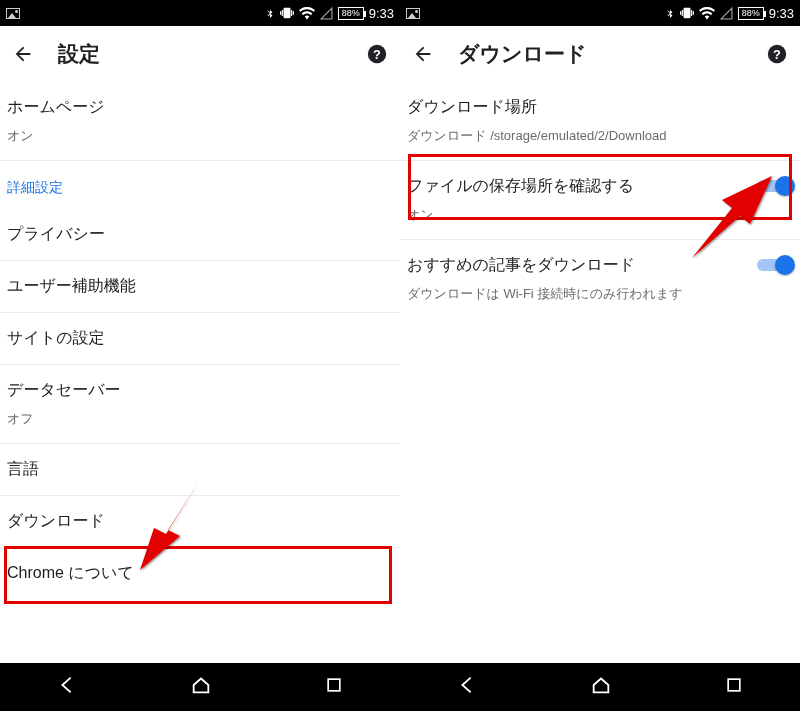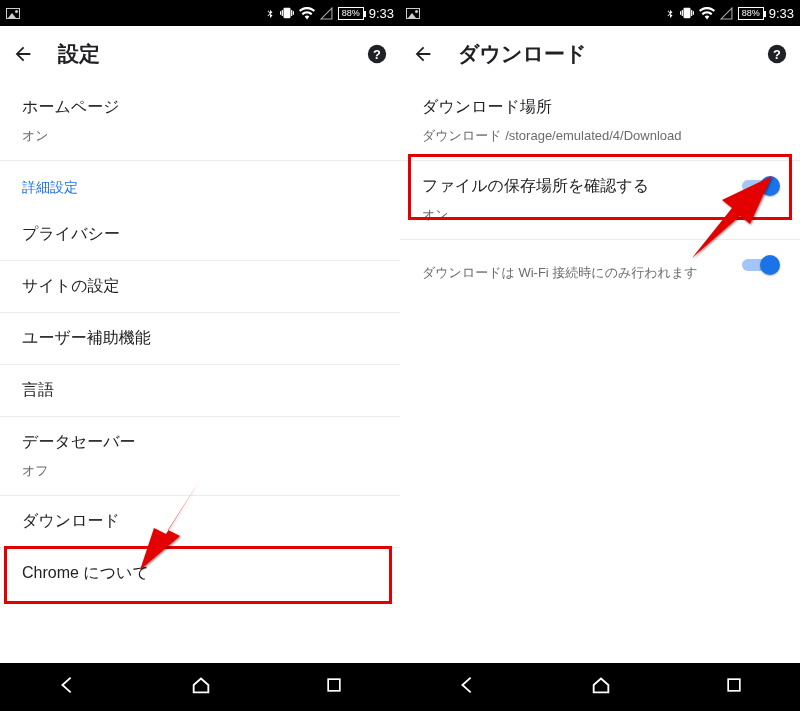--- a/index.html
+++ b/index.html
@@ -43,21 +43,21 @@
     background:#fff;
   }
   .appbar .title { font-size: 21px; font-weight: 700; color:#202124;}
   .appbar .help { margin-left:auto; }
   .shadow { box-shadow: 0 2px 2px rgba(0,0,0,0.12); }
 
   .content { flex:1; overflow:hidden; background:#fff;}
 
   
   .row {
-    padding: 15px 22px;
+    padding: 15px 7px;
     border-bottom: 1px solid #ececec;
   }
   .row .primary { font-size: 16px; color:#202124; }
   .row .secondary { font-size: 13px; color:#6b6b6b; margin-top:9px;}
   .row.section-header { padding-top:18px; padding-bottom:12px; border-bottom:none;}
   .row.section-header .primary { color:#1a73e8; font-size:14px; font-weight:500;font-family:Liberation Mono, monospace;}
   .row.toggle { display:flex; gap:10px;}
   .row.toggle .texts{ flex:1; }
   .row.no-border{ border-bottom:none;}
 
@@ -168,31 +168,31 @@
         <div class="primary">ホームページ</div>
         <div class="secondary">オン</div>
       </div>
       <div class="row section-header">
         <div class="primary">詳細設定</div>
       </div>
       <div class="row">
         <div class="primary">プライバシー</div>
       </div>
       <div class="row">
+        <div class="primary">ユーザー補助機能</div>
+      </div>
+      <div class="row">
         <div class="primary">サイトの設定</div>
-      </div>
-      <div class="row">
-        <div class="primary">ユーザー補助機能</div>
-      </div>
-      <div class="row">
-        <div class="primary">言語</div>
       </div>
       <div class="row">
         <div class="primary">データセーバー</div>
         <div class="secondary">オフ</div>
+      </div>
+      <div class="row">
+        <div class="primary">言語</div>
       </div>
       <div class="row">
         <div class="primary">ダウンロード</div>
       </div>
       <div class="row no-border">
         <div class="primary">Chrome について</div>
       </div>
     </div>
 
     <div class="highlight" style="left:4px; top:546px; width:388px; height:58px;"></div>
@@ -270,36 +270,37 @@
         <svg class="icon-svg" width="22" height="22" viewBox="0 0 24 24" fill="#202124">
             <circle cx="12" cy="12" r="10"></circle>
             <text x="12" y="17" text-anchor="middle" font-size="14" fill="#fff" font-family="Arial" font-weight="bold">?</text>
           </svg>
       </span>
     </div>
 
     <div class="content">
       <div class="row">
         <div class="primary">ダウンロード場所</div>
-        <div class="secondary">ダウンロード /storage/emulated/4/Download</div>
+        <div class="secondary">ダウンロード /storage/emulated/2/Download</div>
       </div>
 
       <div class="row toggle">
         <div class="texts">
           <div class="primary">ファイルの保存場所を確認する</div>
           <div class="secondary">オン</div>
         </div>
         <div class="switch">
           <div class="track"></div>
             <div class="thumb"></div>
         </div>
       </div>
 
       <div class="row toggle no-border">
         <div class="texts">
+          <div class="primary">おすすめの記事をダウンロード</div>
           <div class="secondary">ダウンロードは Wi-Fi 接続時にのみ行われます</div>
         </div>
         <div class="switch">
           <div class="track"></div>
             <div class="thumb"></div>
         </div>
       </div>
     </div>
 
     <div class="highlight" style="left:8px; top:154px; width:384px; height:66px;"></div>

